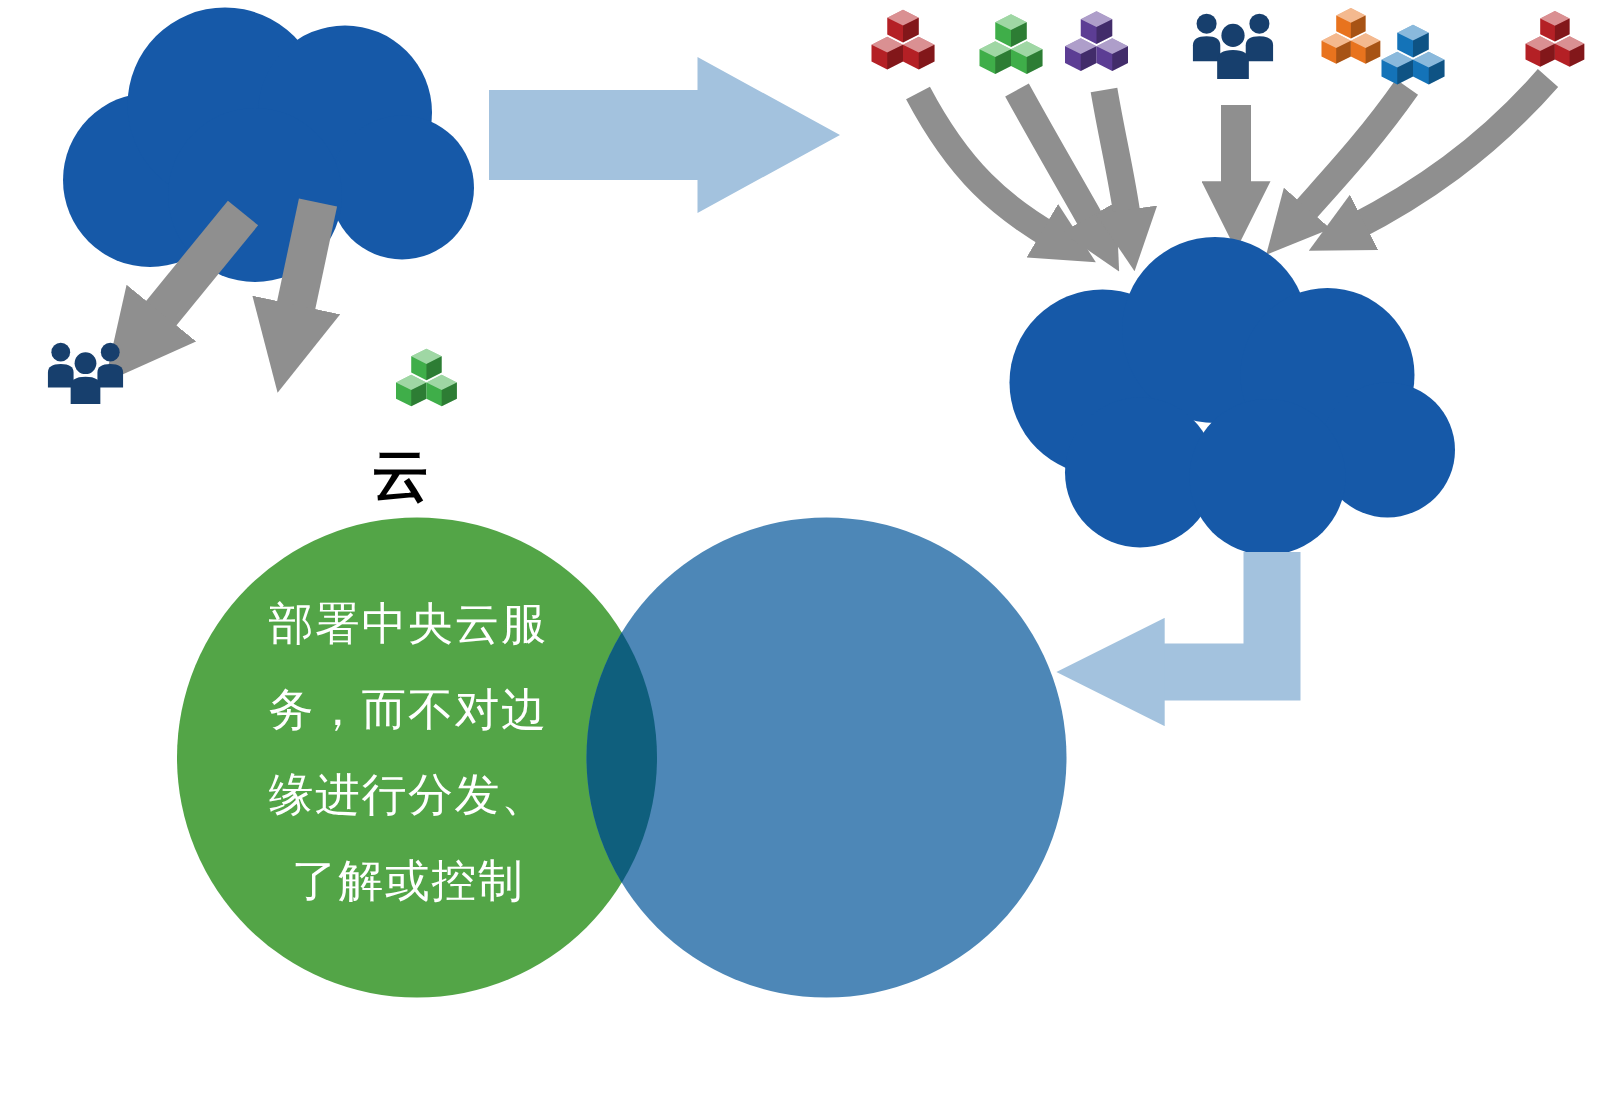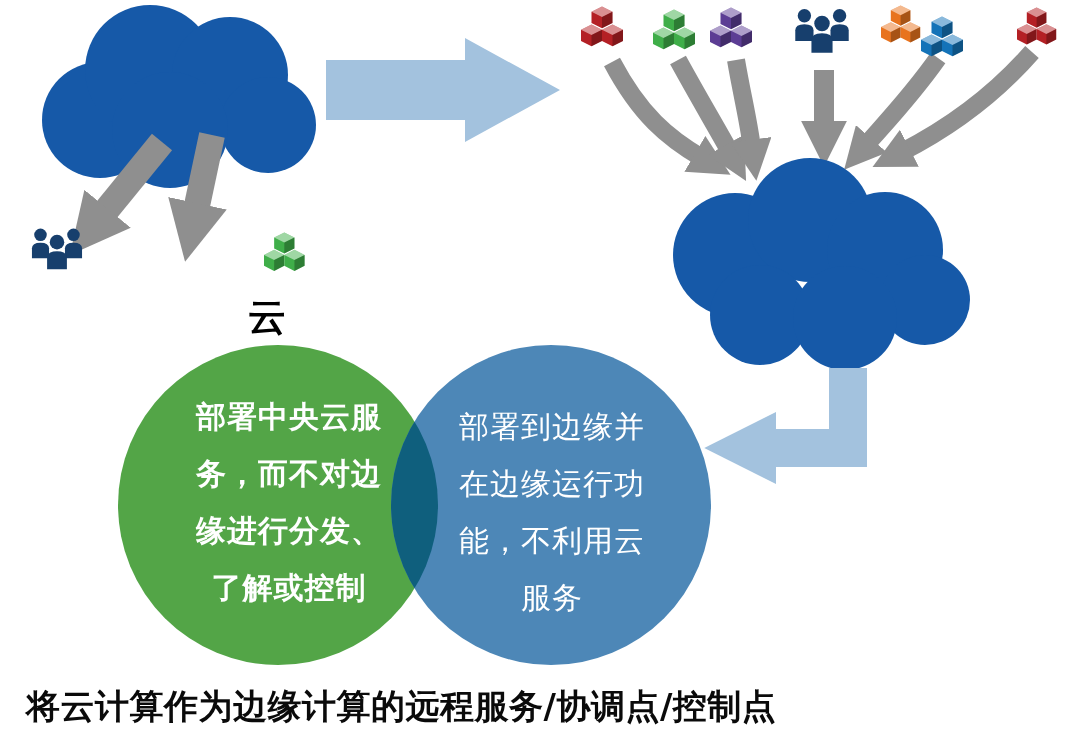--- a/index.html
+++ b/index.html
@@ -9,21 +9,21 @@
   }
   .stage{position:absolute;inset:0;}
   svg.diagram{position:absolute;left:0;top:0;}
   .label{position:absolute;color:#000;font-weight:700;text-align:center;}
   .label-cloud{left:217px;top:292px;width:100px;font-size:38px;}
   .label-edge{left:472px;top:292px;width:120px;font-size:38px;}
   .circle-text{
     position:absolute;color:#ffffff;font-size:30px;line-height:57px;
     text-align:center;letter-spacing:1px;
   }
-  .circle-text-left{left:189px;top:388px;width:200px;font-weight:bold;}
+  .circle-text-left{left:172px;top:388px;width:200px;}
   .circle-text-right{left:452px;top:398px;width:200px;}
   .caption{
     position:absolute;left:26px;top:684px;font-size:34px;font-weight:700;
     color:#0a0a0a;letter-spacing:0.5px;white-space:nowrap;
   }
 </style>
 </head>
 <body>
 
 <div class="stage">
@@ -110,16 +110,14 @@
     <use href="#cubes" transform="translate(1017,6) scale(1.4)" style="color: rgb(180, 32, 37);"></use>
 
     <circle cx="278" cy="505" r="160" fill="#53a547"></circle>
     <circle cx="551" cy="505" r="160" fill="#4d87b7"></circle>
     <circle cx="551" cy="505" r="160" clip-path="url(#clipGreen)" fill="#0f5f7d"></circle>
   </svg>
 
   <div class="label label-cloud">云</div>
 
   <div class="circle-text circle-text-left">部署中央云服务，而不对边缘进行分发、了解或控制</div>
-  <div class="circle-text circle-text-right">部署到边缘并在边缘运行功能，不利用云服务</div>
 
-  <div class="caption">将云计算作为边缘计算的远程服务/协调点/控制点</div>
 </div>
 
 </body></html>

